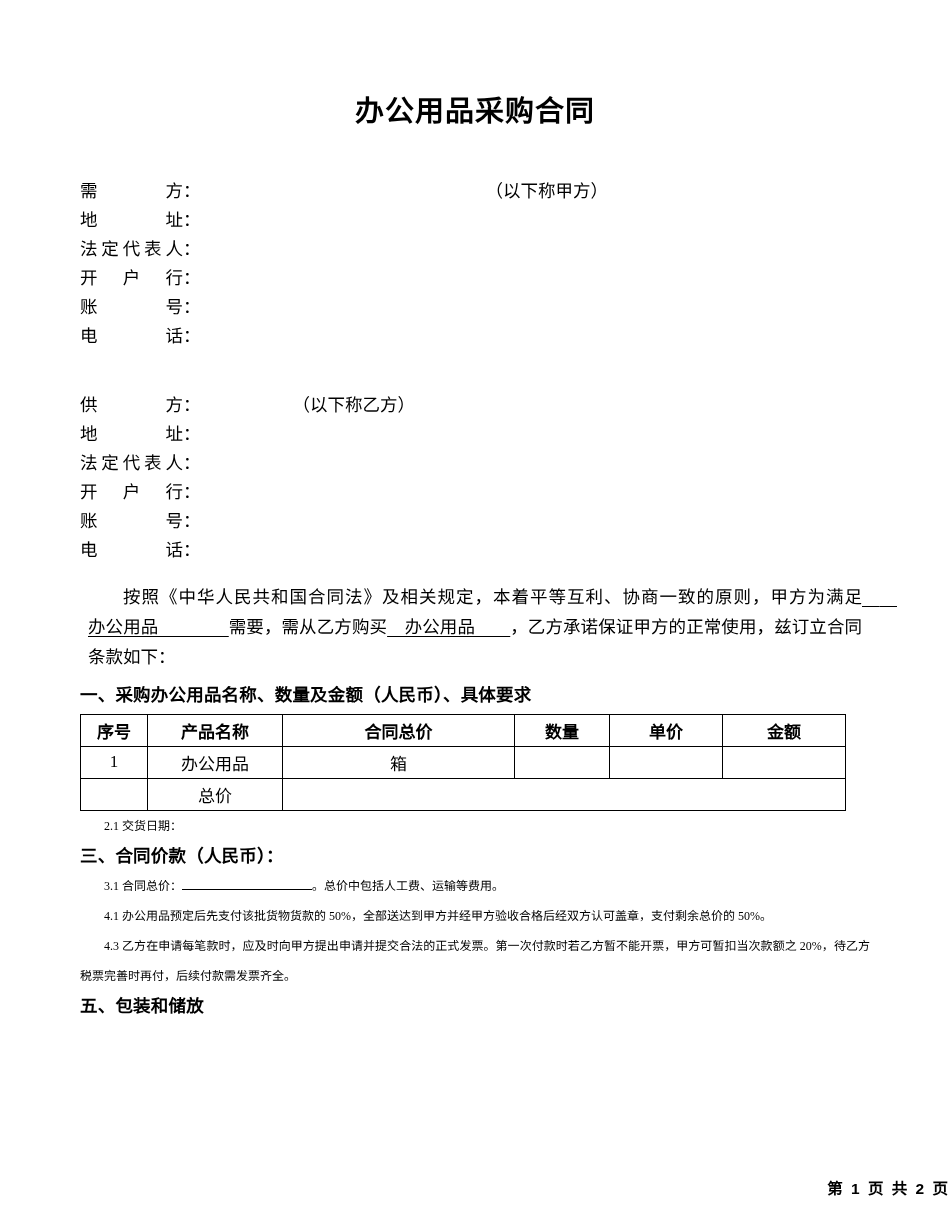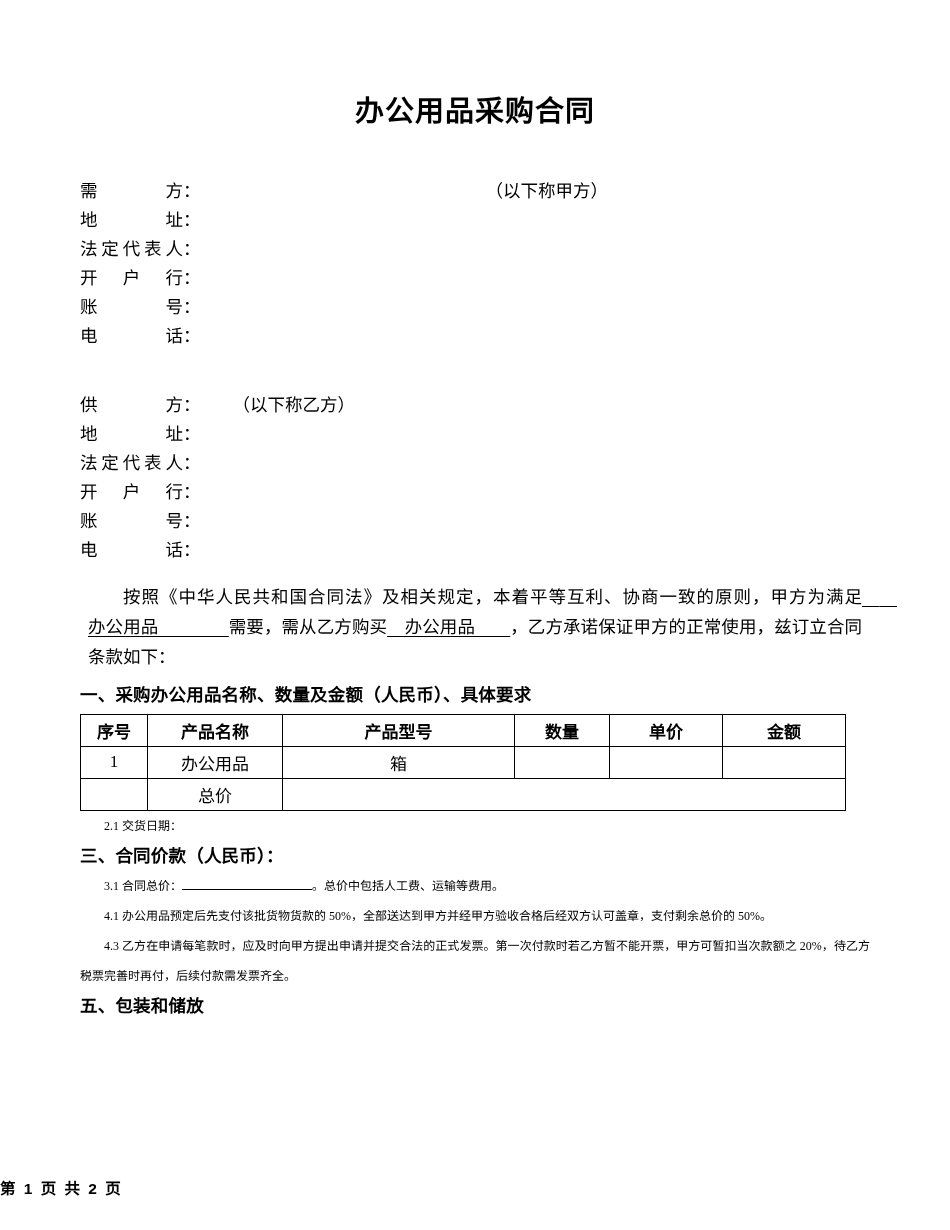--- a/index.html
+++ b/index.html
@@ -62,21 +62,21 @@
   }
   .party-colon {
     display: inline-block;
     vertical-align: top;
   }
   .party-note {
     display: inline-block;
     vertical-align: top;
   }
   .note-far { margin-left: 285px; }
-  .note-near { margin-left: 32px; }
+  .note-near { margin-left: 92px; }
 
   
   .body-par {
     font-size: 17.5px;
     line-height: 30px;
     text-align: justify;
     text-justify: inter-ideograph;
     margin: 8px;
     text-indent: 2em;
   }
@@ -139,21 +139,21 @@
   .col-qty   { width: 90px; }
   .col-price { width: 108px; }
   .col-amt   { width: 118px; }
 
   
   .page-footer {
     position: absolute;
     left: 0;
     right: 0;
     bottom: 48px;
-    text-align: left;
+    text-align: right;
     font-size: 15.5px;
     font-weight: bold;
     letter-spacing: 2px;
     font-family: "Liberation Sans", "DejaVu Sans", sans-serif;
   }
 </style>
 </head>
 <body>
 
 <div class="page">
@@ -204,21 +204,21 @@
 
   <p class="body-par" id="intro-paragraph"><span>按照《中华人民共和国合同法》及相关规定，本着平等互利、协商一致的原则，甲方为满足</span><span class="fill-blank">　　办公用品　　　　</span><span>需要，需从乙方购买</span><span class="fill-blank">　办公用品　　</span><span>，乙方承诺保证甲方的正常使用，兹订立合同条款如下：</span></p>
 
   <h2 class="section-heading">一、采购办公用品名称、数量及金额（人民币）、具体要求</h2>
 
   <table class="goods-table">
     <thead>
       <tr>
         <th class="col-seq">序号</th>
         <th class="col-name">产品名称</th>
-        <th class="col-model">产品型号</th>
+        <th class="col-model">合同总价</th>
         <th class="col-qty">数量</th>
         <th class="col-price">单价</th>
         <th class="col-amt">金额</th>
       </tr>
     </thead>
     <tbody>
       <tr>
         <td>1</td>
         <td>办公用品</td>
         <td>箱</td>

